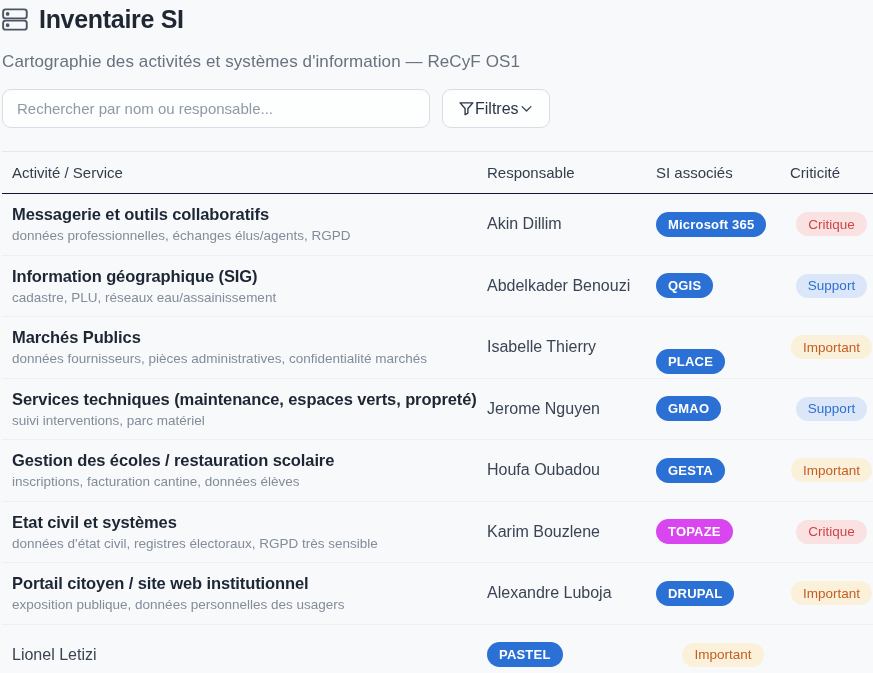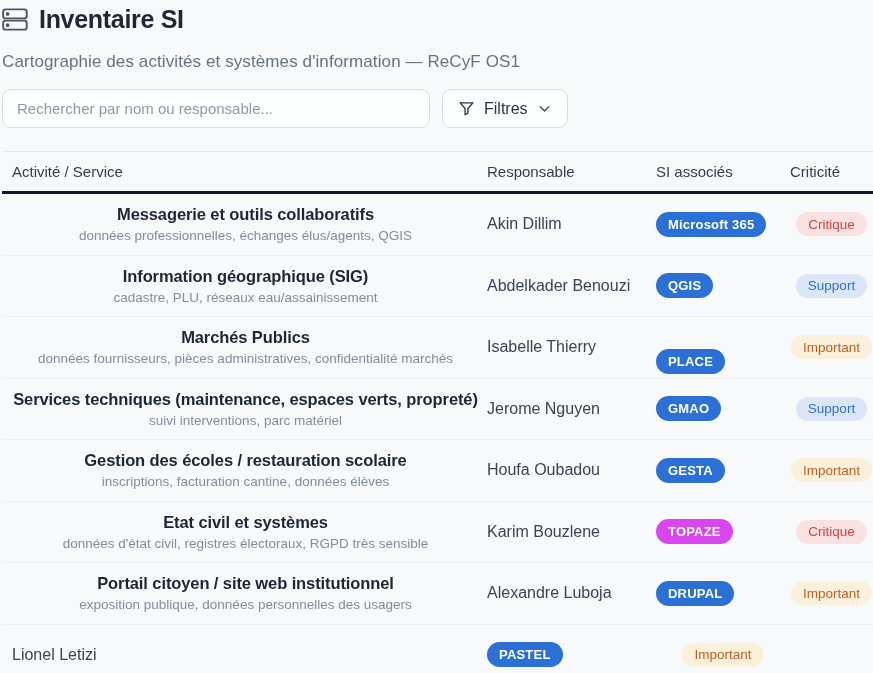--- a/index.html
+++ b/index.html
@@ -21,42 +21,42 @@
 
   
   .toolbar { display: flex; align-items: center; gap: 12px; margin-top: 17px; }
   .search-input {
     width: 428px; height: 39px; border: 1px solid #d9dee4; border-radius: 9px;
     background: #fdfefe; padding: 16px 14px; font-size: 15px; color: #374151;
     font-family: "Liberation Sans", sans-serif; outline: none;
   }
   .search-input::placeholder { color: #8f99a6; }
   .filters-btn {
-    height: 39px; display: flex; align-items: center; gap: 9px; padding: 0 15px;
+    height: 39px; display: flex; align-items: center; padding: 0 15px;
     border: 1px solid #d9dee4; border-radius: 9px; background: #fdfefe;
     font-size: 16px; color: #2a3444; cursor: pointer;
     font-family: "Liberation Sans", sans-serif;
   }
 
   
   .table { margin-top: 23px; }
   .thead, .trow {
     display: grid;
     grid-template-columns: 1fr 169px 134px 83px;
     align-items: center;
     padding-left: 10px;
   }
   .thead {
     border-top: 1px solid #e5e8ec;
-    border-bottom: 3px solid #0f172a;
+    border-bottom: 1px solid #0f172a;
     height: 43px;
     color: #323d4d; font-size: 15px;
   }
   .trow { height: 61.5px; border-bottom: 1px solid #edeff2; }
-  .cell-activity { padding-right: 8px; text-align: center; }
+  .cell-activity { padding-right: 8px; }
   .activity-title { font-size: 16.5px; font-weight: 600; color: #1c2634; letter-spacing: -0.1px; }
   .activity-desc { margin-top: 4px; font-size: 13.5px; color: #828c9b; }
   .cell-resp { font-size: 16px; color: #3a4454; }
   .si-badge {
     display: inline-block; padding: 5px 12px; border-radius: 999px;
     font-size: 13px; font-weight: 700; color: #ffffff; letter-spacing: 0.2px;
     white-space: nowrap;
   }
   .cell-crit { text-align: center; }
   .pill {
@@ -103,21 +103,21 @@
     <div class="thead">
       <div>Activité / Service</div>
       <div>Responsable</div>
       <div>SI associés</div>
       <div>Criticité</div>
     </div>
     <div id="table-body">
   <div class="trow">
     <div class="cell-activity">
       <div class="activity-title">Messagerie et outils collaboratifs</div>
-      <div class="activity-desc">données professionnelles, échanges élus/agents, QGIS</div>
+      <div class="activity-desc">données professionnelles, échanges élus/agents, RGPD</div>
     </div>
     <div class="cell-resp">Akin Dillim</div>
     <div class="cell-si">
       <span class="si-badge" style="background: rgb(43, 112, 212);">Microsoft 365</span>
     </div>
     <div class="cell-crit">
       <span class="pill" style="background: rgb(251, 226, 226); color: rgb(208, 68, 68);">Critique</span>
     </div>
   </div>
 

